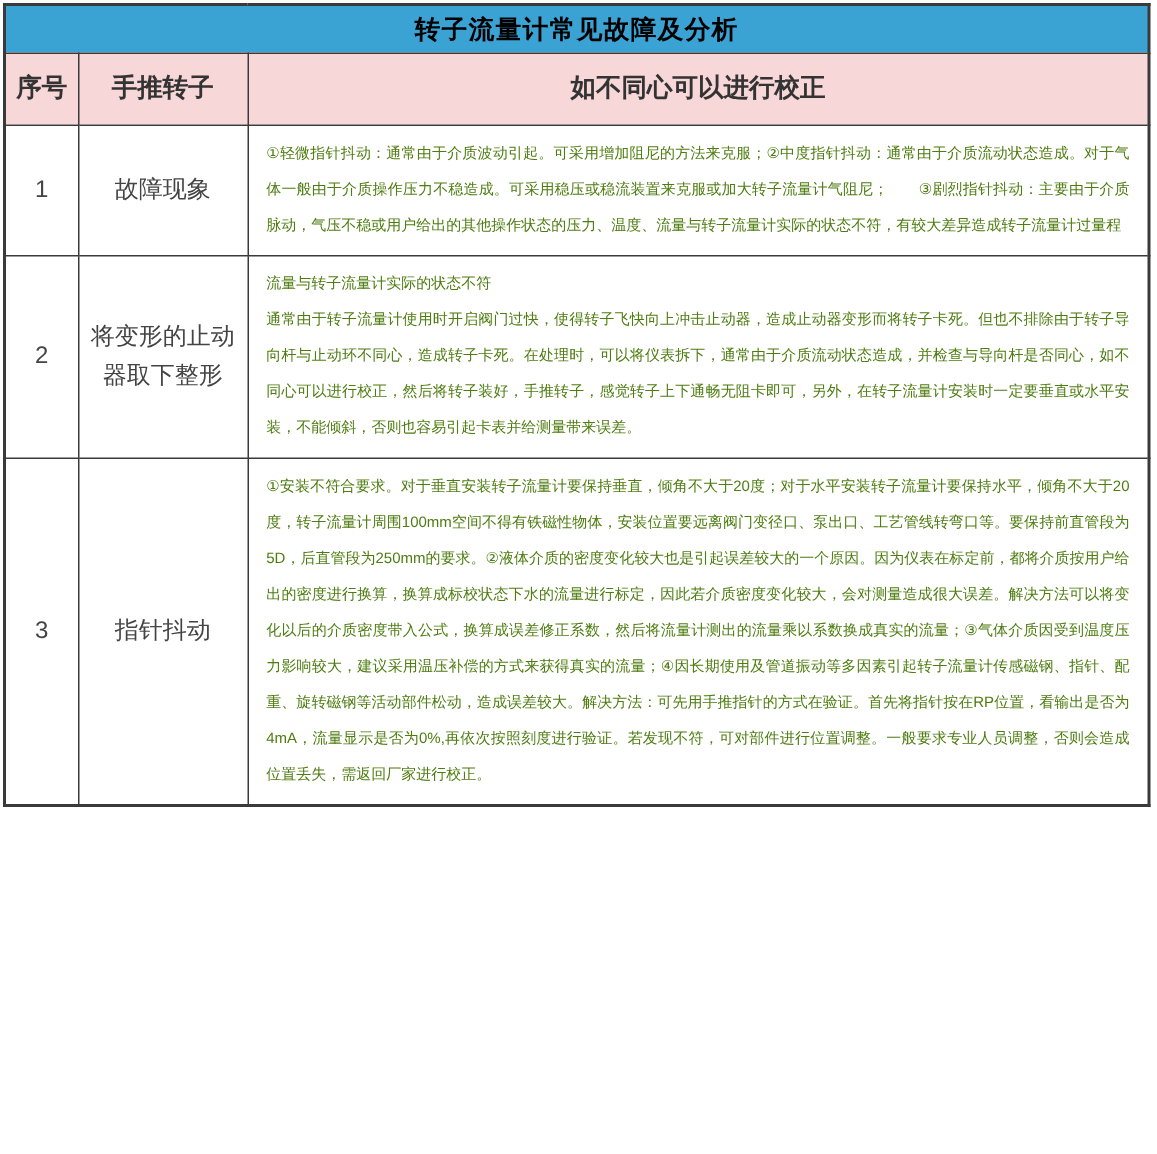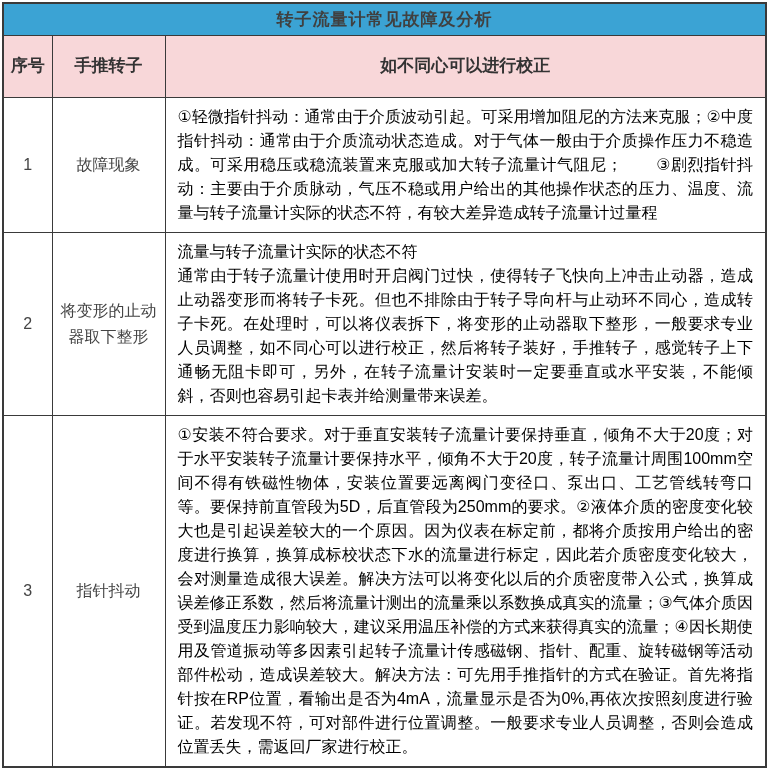--- a/index.html
+++ b/index.html
@@ -21,55 +21,55 @@
     table-layout: fixed;
     border: 2px solid #3a3a3a;
   }
   table.fault-table th,
   table.fault-table td {
     border: 1px solid #3a3a3a;
     box-sizing: border-box;
   }
   th.title-cell {
     background: #3ba3d4;
-    color: #404040;
+    color: #000000;
     font-size: 17px;
     font-weight: bold;
     text-align: center;
     height: 32px;
     letter-spacing: 1px;
     border-bottom: 2px solid #3a3a3a;
   }
   tr.header-row th {
     background: #f8d7d9;
     color: #333333;
     font-size: 17px;
     font-weight: bold;
     text-align: center;
     vertical-align: middle;
-    height: 62px;
+    height: 48px;
     padding: 4px;
     line-height: 1.5;
   }
   col.col-no { width: 49px; }
   col.col-phenomenon { width: 113px; }
   td.no-cell,
   td.phenomenon-cell {
     text-align: center;
     vertical-align: middle;
     color: #444444;
     font-size: 16px;
     padding: 6px 4px;
     line-height: 1.6;
     background: #ffffff;
   }
   td.analysis-cell {
     vertical-align: middle;
-    color: #000000;
-    font-size: 16px;
+    color: #4d7c0f;
+    font-size: 10px;
     line-height: 24px;
     padding: 7px 12px;
     text-align: justify;
     background: #ffffff;
   }
   td.analysis-cell p {
     margin: 0;
   }
 </style>
 </head>
@@ -99,21 +99,21 @@
           <td class="phenomenon-cell">故障现象</td>
           <td class="analysis-cell">
             <p>①轻微指针抖动：通常由于介质波动引起。可采用增加阻尼的方法来克服；②中度指针抖动：通常由于介质流动状态造成。对于气体一般由于介质操作压力不稳造成。可采用稳压或稳流装置来克服或加大转子流量计气阻尼；　　③剧烈指针抖动：主要由于介质脉动，气压不稳或用户给出的其他操作状态的压力、温度、流量与转子流量计实际的状态不符，有较大差异造成转子流量计过量程</p>
           </td>
         </tr>
         <tr>
           <td class="no-cell">2</td>
           <td class="phenomenon-cell">将变形的止动器取下整形</td>
           <td class="analysis-cell">
             <p>流量与转子流量计实际的状态不符</p>
-            <p>通常由于转子流量计使用时开启阀门过快，使得转子飞快向上冲击止动器，造成止动器变形而将转子卡死。但也不排除由于转子导向杆与止动环不同心，造成转子卡死。在处理时，可以将仪表拆下，将变形的止动器取下整形，一般要求专业人员调整，如不同心可以进行校正，然后将转子装好，手推转子，感觉转子上下通畅无阻卡即可，另外，在转子流量计安装时一定要垂直或水平安装，不能倾斜，否则也容易引起卡表并给测量带来误差。</p>
+            <p>通常由于转子流量计使用时开启阀门过快，使得转子飞快向上冲击止动器，造成止动器变形而将转子卡死。但也不排除由于转子导向杆与止动环不同心，造成转子卡死。在处理时，可以将仪表拆下，通常由于介质流动状态造成，并检查与导向杆是否同心，如不同心可以进行校正，然后将转子装好，手推转子，感觉转子上下通畅无阻卡即可，另外，在转子流量计安装时一定要垂直或水平安装，不能倾斜，否则也容易引起卡表并给测量带来误差。</p>
           </td>
         </tr>
         <tr>
           <td class="no-cell">3</td>
           <td class="phenomenon-cell">指针抖动</td>
           <td class="analysis-cell">
             <p>①安装不符合要求。对于垂直安装转子流量计要保持垂直，倾角不大于20度；对于水平安装转子流量计要保持水平，倾角不大于20度，转子流量计周围100mm空间不得有铁磁性物体，安装位置要远离阀门变径口、泵出口、工艺管线转弯口等。要保持前直管段为5D，后直管段为250mm的要求。②液体介质的密度变化较大也是引起误差较大的一个原因。因为仪表在标定前，都将介质按用户给出的密度进行换算，换算成标校状态下水的流量进行标定，因此若介质密度变化较大，会对测量造成很大误差。解决方法可以将变化以后的介质密度带入公式，换算成误差修正系数，然后将流量计测出的流量乘以系数换成真实的流量；③气体介质因受到温度压力影响较大，建议采用温压补偿的方式来获得真实的流量；④因长期使用及管道振动等多因素引起转子流量计传感磁钢、指针、配重、旋转磁钢等活动部件松动，造成误差较大。解决方法：可先用手推指针的方式在验证。首先将指针按在RP位置，看输出是否为4mA，流量显示是否为0%,再依次按照刻度进行验证。若发现不符，可对部件进行位置调整。一般要求专业人员调整，否则会造成位置丢失，需返回厂家进行校正。</p>
           </td>
         </tr>
       </tbody>

